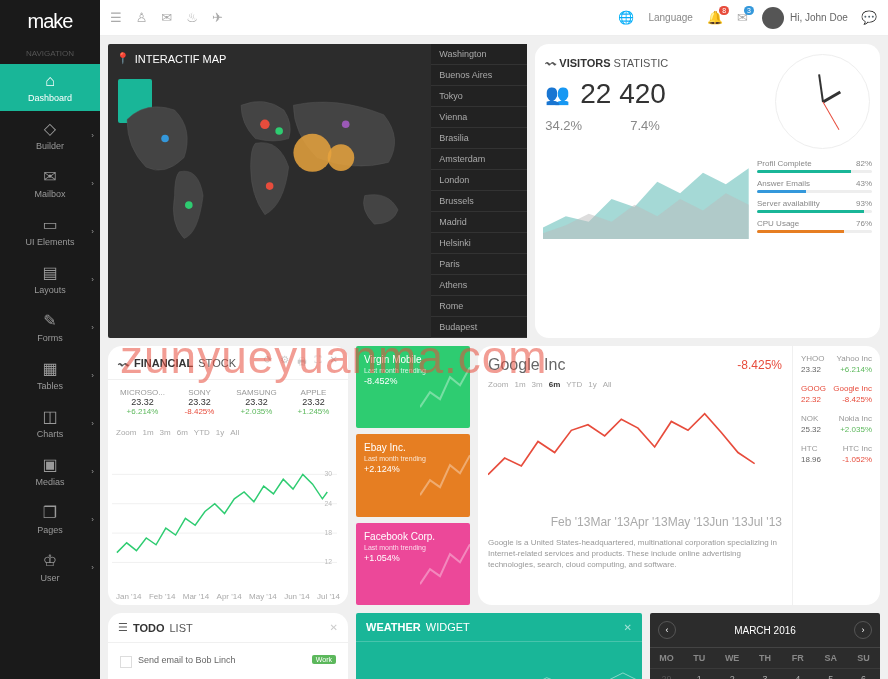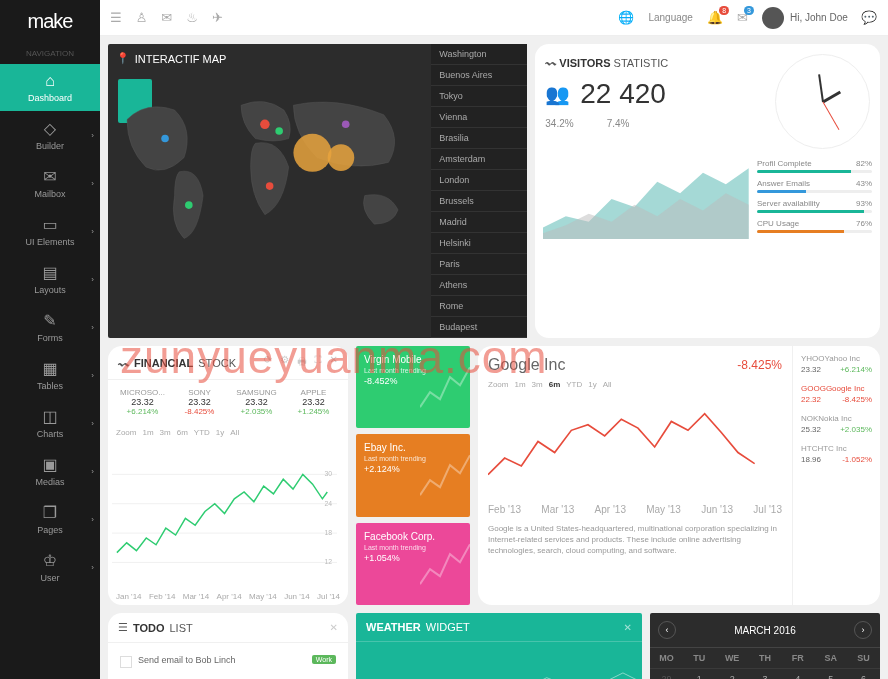--- a/index.html
+++ b/index.html
@@ -42,21 +42,21 @@
 .city-list{width:96px;background:#222;overflow:hidden;font-size:9px}
 .city-list div{padding:5px 8px;border-bottom:1px solid #333;color:#aaa;cursor:pointer}
 
 .visitors{flex:1;display:flex;flex-direction:column}
 .vis-top{display:flex;padding:10px;gap:10px}
 .vis-stats{flex:1}
 .vis-h{font-size:11px;color:#555}
 .vis-h .bold{font-weight:600;color:#333}
 .vis-num{font-size:28px;color:#333;font-weight:300;margin:8px 0;display:flex;align-items:center;gap:10px}
 .vis-num .uico{color:#ccc;font-size:20px}
-.vis-pcts{display:flex;gap:33px;font-size:10px;color:#888}
+.vis-pcts{display:flex;gap:48px;font-size:13px;color:#888}
 .clock{width:95px;height:95px;border:1px solid #eee;border-radius:50%;position:relative}
 .clock-hand{position:absolute;left:50%;top:50%;background:#333;transform-origin:bottom center}
 .vis-bottom{display:flex;gap:8px;padding:0 8px 8px}
 .vis-chart{flex:1;height:80px}
 .vis-bars{width:115px;font-size:8px;color:#888}
 .vis-bars .bar-row{margin-bottom:6px}
 .vis-bars .bar-lbl{display:flex;justify-content:space-between;margin-bottom:2px}
 .vis-bars .bar{height:3px;background:#eee;border-radius:2px;overflow:hidden}
 .vis-bars .bar-fill{height:100%;background:#19b698}
 
@@ -83,25 +83,25 @@
 .mini-card svg{position:absolute;right:0;top:0;height:100%;width:50px;opacity:.5}
 
 .goog-panel{flex:1;display:flex}
 .goog-main{flex:1;padding:10px}
 .goog-h{display:flex;justify-content:space-between;align-items:center}
 .goog-name{font-size:16px;color:#666;font-weight:300}
 .goog-pct{color:#e74c3c;font-size:12px}
 .goog-zoom{font-size:8px;color:#aaa;margin-top:6px;display:flex;gap:6px}
 .goog-zoom .act{color:#333;font-weight:600}
 .goog-chart{height:100px;margin-top:8px}
-.goog-months{display:flex;justify-content:space-between;font-size:10px;color:#aaa;margin-top:5px}
+.goog-months{display:flex;justify-content:flex-end;font-size:12px;color:#aaa;margin-top:16px}
 .goog-desc{font-size:8px;color:#999;margin-top:8px;line-height:1.4}
 .goog-side{width:88px;border-left:1px solid #f0f0f0;padding:8px;font-size:8px}
 .goog-side .srow{margin-bottom:10px}
-.goog-side .st{display:flex;color:#999}
+.goog-side .st{display:flex;justify-content:space-between;color:#999}
 .goog-side .sb{display:flex;justify-content:space-between;margin-top:2px}
 .goog-side .sb .sv{color:#666}
 .goog-side .srow.act{color:#e74c3c}
 .goog-side .srow.act .st,.goog-side .srow.act .sv{color:#e74c3c}
 
 .row3{display:flex;gap:8px;grid-column:1/3}
 .todo-panel{width:240px}
 .todo-list{padding:6px}
 .todo-item{display:flex;align-items:flex-start;gap:6px;padding:6px;border-bottom:1px solid #f5f5f5;position:relative}
 .todo-cb{width:12px;height:12px;border:1px solid #ddd;margin-top:1px}

